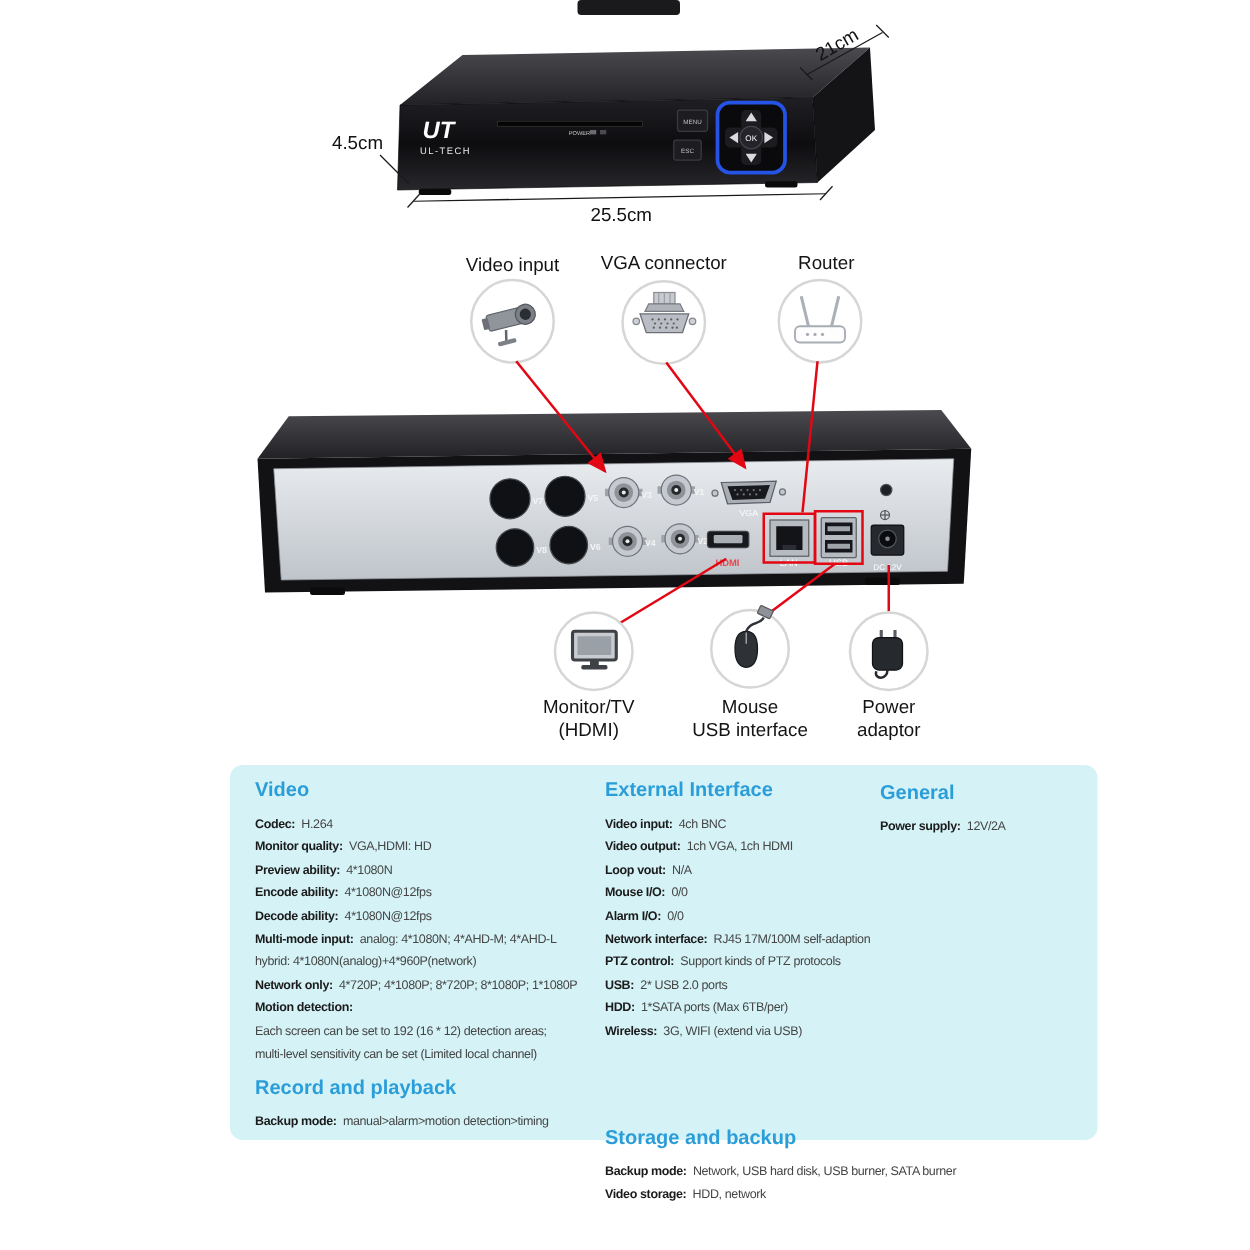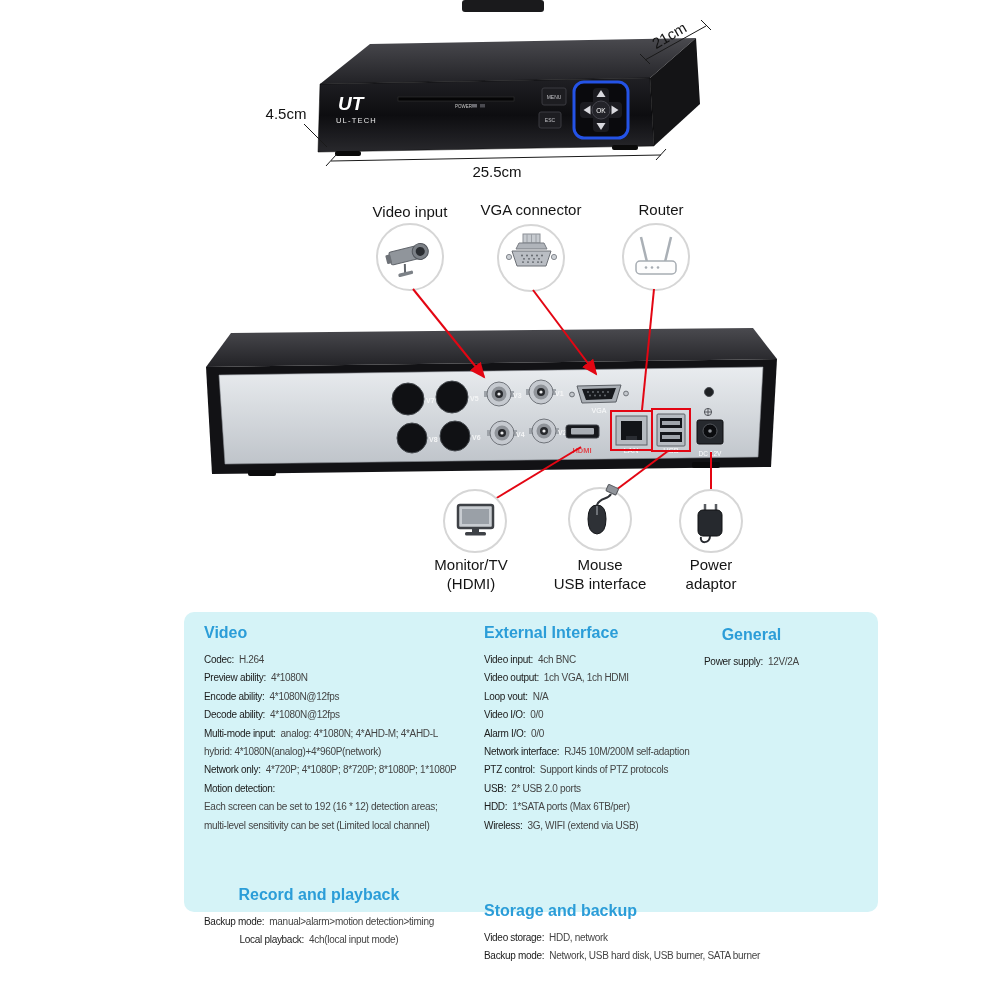--- a/index.html
+++ b/index.html
@@ -14,21 +14,21 @@
     background:#d5f3f7; border-radius:10px;
   }
   .spec-section { position:absolute; }
   .spec-section h3 {
     font-size:16px; font-weight:bold; color:#2b9dd8; margin:0 0 9px 0; letter-spacing:0;
   }
   .row {
     font-size:10px; letter-spacing:-0.3px; line-height:18.4px;
     color:#454545; white-space:nowrap;
   }
-  .row b { color:#1b1b1b; font-weight:normal; margin-right:5px; }
+  .row b { color:#1b1b1b; font-weight:bold; margin-right:5px; }
   .row b:empty { margin-right:0; }
 </style>
 </head>
 <body>
 
 <div class="canvas">
 
 <svg class="scene" width="1000" height="612" viewBox="0 0 1000 612">
   <defs>
     <linearGradient id="gTop" x1="0" y1="0" x2="0" y2="1">
@@ -312,56 +312,56 @@
     <text x="711" y="570" text-anchor="middle" font-size="15" fill="#141414">Power</text>
     <text x="711" y="589" text-anchor="middle" font-size="15" fill="#141414">adaptor</text>
   </g>
 </svg>
 
 <div class="spec-panel">
 
   <div class="spec-section" style="left:20px;top:12px;">
     <h3>Video</h3>
     <div class="row"><b>Codec:</b><span>H.264</span></div>
+    <div class="row"><b>Monitor quality:</b><span>VGA,HDMI: HD</span></div>
     <div class="row"><b>Preview ability:</b><span>4*1080N</span></div>
     <div class="row"><b>Encode ability:</b><span>4*1080N@12fps</span></div>
     <div class="row"><b>Decode ability:</b><span>4*1080N@12fps</span></div>
     <div class="row"><b>Multi-mode input:</b><span>analog: 4*1080N; 4*AHD-M; 4*AHD-L</span></div>
     <div class="row"><b></b><span>hybrid: 4*1080N(analog)+4*960P(network)</span></div>
     <div class="row"><b>Network only:</b><span>4*720P; 4*1080P; 8*720P; 8*1080P; 1*1080P</span></div>
     <div class="row"><b>Motion detection:</b><span></span></div>
     <div class="row"><b></b><span>Each screen can be set to 192 (16 * 12) detection areas;</span></div>
     <div class="row"><b></b><span>multi-level sensitivity can be set (Limited local channel)</span></div>
   </div>
 
   <div class="spec-section" style="left:300px;top:12px;">
     <h3>External Interface</h3>
     <div class="row"><b>Video input:</b><span>4ch BNC</span></div>
     <div class="row"><b>Video output:</b><span>1ch VGA, 1ch HDMI</span></div>
     <div class="row"><b>Loop vout:</b><span>N/A</span></div>
-    <div class="row"><b>Video I/O:</b><span>0/0</span></div>
+    <div class="row"><b>Mouse I/O:</b><span>0/0</span></div>
     <div class="row"><b>Alarm I/O:</b><span>0/0</span></div>
-    <div class="row"><b>Network interface:</b><span>RJ45 10M/200M self-adaption</span></div>
+    <div class="row"><b>Network interface:</b><span>RJ45 17M/100M self-adaption</span></div>
     <div class="row"><b>PTZ control:</b><span>Support kinds of PTZ protocols</span></div>
     <div class="row"><b>USB:</b><span>2* USB 2.0 ports</span></div>
     <div class="row"><b>HDD:</b><span>1*SATA ports (Max 6TB/per)</span></div>
     <div class="row"><b>Wireless:</b><span>3G, WIFI (extend via USB)</span></div>
   </div>
 
-  <div class="spec-section" style="left:520px;top:14px;text-align:center;">
+  <div class="spec-section" style="left:520px;top:14px;">
     <h3>General</h3>
     <div class="row"><b>Power supply:</b><span>12V/2A</span></div>
   </div>
 
-  <div class="spec-section" style="left:20px;top:274px;text-align:center;">
+  <div class="spec-section" style="left:20px;top:250px;">
     <h3>Record and playback</h3>
     <div class="row"><b>Backup mode:</b><span>manual&gt;alarm&gt;motion detection&gt;timing</span></div>
-    <div class="row"><b>Local playback:</b><span>4ch(local input mode)</span></div>
   </div>
 
   <div class="spec-section" style="left:300px;top:262px;margin-top:28px;">
     <h3>Storage and backup</h3>
+    <div class="row"><b>Backup mode:</b><span>Network, USB hard disk, USB burner, SATA burner</span></div>
     <div class="row"><b>Video storage:</b><span>HDD, network</span></div>
-    <div class="row"><b>Backup mode:</b><span>Network, USB hard disk, USB burner, SATA burner</span></div>
   </div>
 
 </div>
 </div>
 
 </body></html>

